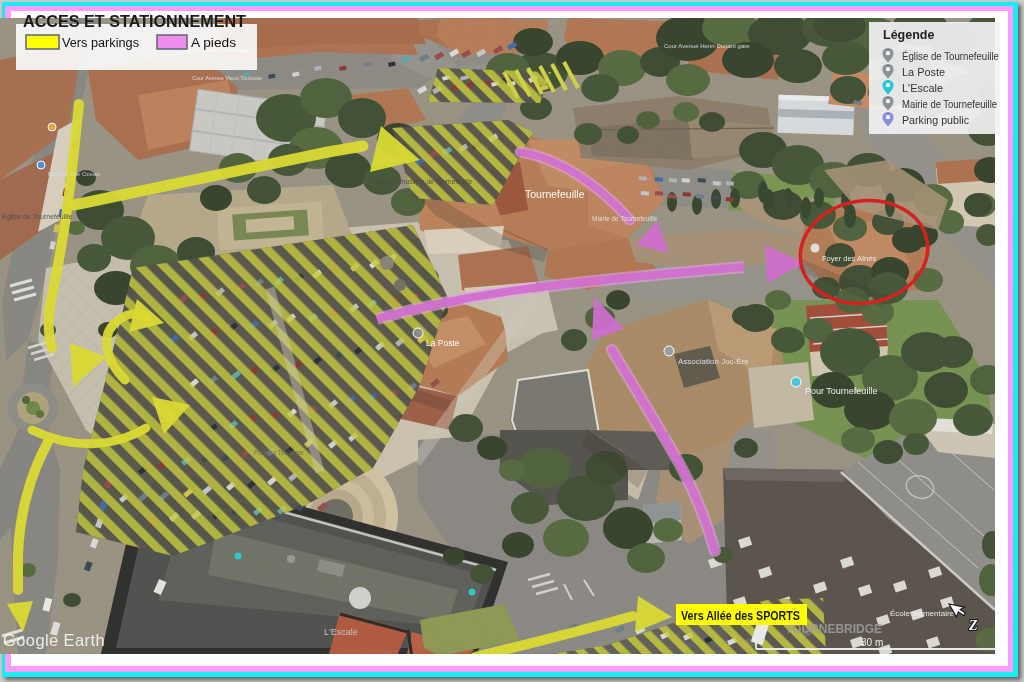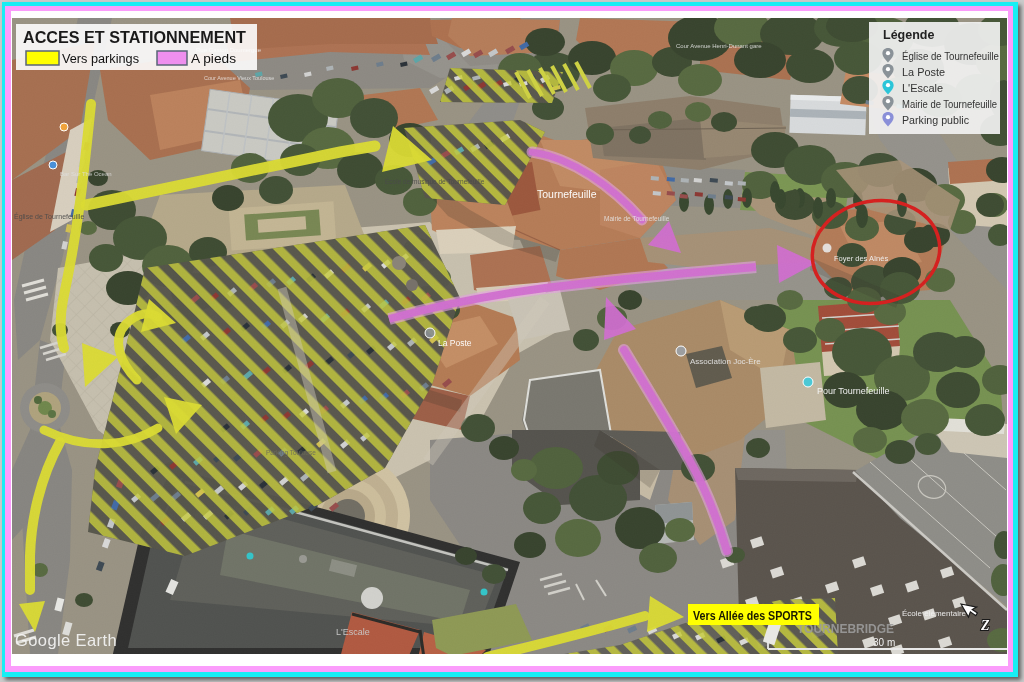--- a/index.html
+++ b/index.html
@@ -1,19 +1,19 @@
 <!DOCTYPE html>
 <html><head><meta charset="utf-8">
 <style>
 html,body{margin:0;padding:0;}
 body{width:1024px;height:682px;overflow:hidden;background:#cbcbcb;font-family:"Liberation Sans",sans-serif;}
 #frame-cyan{position:absolute;left:2px;top:2px;width:1016px;height:675px;background:#17eef4;box-shadow:3px 3px 4px rgba(70,70,70,.8);}
 #frame-pink{position:absolute;left:5px;top:5.5px;width:1008px;height:666px;background:#fb9cfb;}
 #frame-white{position:absolute;left:10.5px;top:11px;width:997px;height:655px;background:#ffffff;}
-#map{position:absolute;left:12px;top:18px;width:995px;height:636px;}
+#map{position:absolute;left:0;top:18px;width:995px;height:636px;}
 .bx{position:absolute;box-sizing:border-box;}
 </style></head>
 <body>
 
 <div style="position:absolute;left:0;top:0;width:1024px;height:682px;background:#cbcbcb;"></div>
 
 <div id="frame-cyan"></div>
 
 <div id="frame-pink"></div>
 
@@ -785,21 +785,21 @@
 <text x="15" y="646" font-size="16.5" fill="#f4f4f4" fill-opacity="0.92" font-family="Liberation Sans,sans-serif" letter-spacing="0.4">Google Earth</text>
 
 <g>
 <rect x="688" y="604" width="131" height="21" fill="#ffff00"></rect>
 <text x="693" y="620" font-size="13" font-weight="bold" fill="#1a1a00" font-family="Liberation Sans,sans-serif" textLength="119" lengthAdjust="spacingAndGlyphs">Vers Allée des SPORTS</text>
 </g>
 </svg></div>
 
 <div class="bx" style="left:16px;top:24px;width:241px;height:46px;background:rgba(253,253,253,0.9);"></div>
 
-<div class="bx" style="left:16px;top:24px;width:241px;height:46px;">
+<div class="bx" style="left:16px;top:8px;width:241px;height:46px;">
 <svg width="241" height="46" viewBox="0 0 241 46">
 <text x="7" y="19" font-size="17" font-weight="bold" fill="#1a1a1a" font-family="Liberation Sans,sans-serif" textLength="223" lengthAdjust="spacingAndGlyphs">ACCES ET STATIONNEMENT</text>
 <rect x="10" y="27" width="33" height="14" fill="#ffff00" stroke="#5a6577" stroke-width="1.5"></rect>
 <text x="46" y="38.5" font-size="12.5" fill="#111" font-family="Liberation Sans,sans-serif" textLength="77" lengthAdjust="spacingAndGlyphs">Vers parkings</text>
 <rect x="141" y="27" width="30" height="14" fill="#ee8fee" stroke="#5a6577" stroke-width="1.5"></rect>
 <text x="175" y="38.5" font-size="12.5" fill="#111" font-family="Liberation Sans,sans-serif" textLength="45" lengthAdjust="spacingAndGlyphs">A pieds</text>
 </svg></div>
 
 <div class="bx" style="left:869px;top:22px;width:131px;height:112px;background:rgba(242,242,242,0.92);"></div>
 

